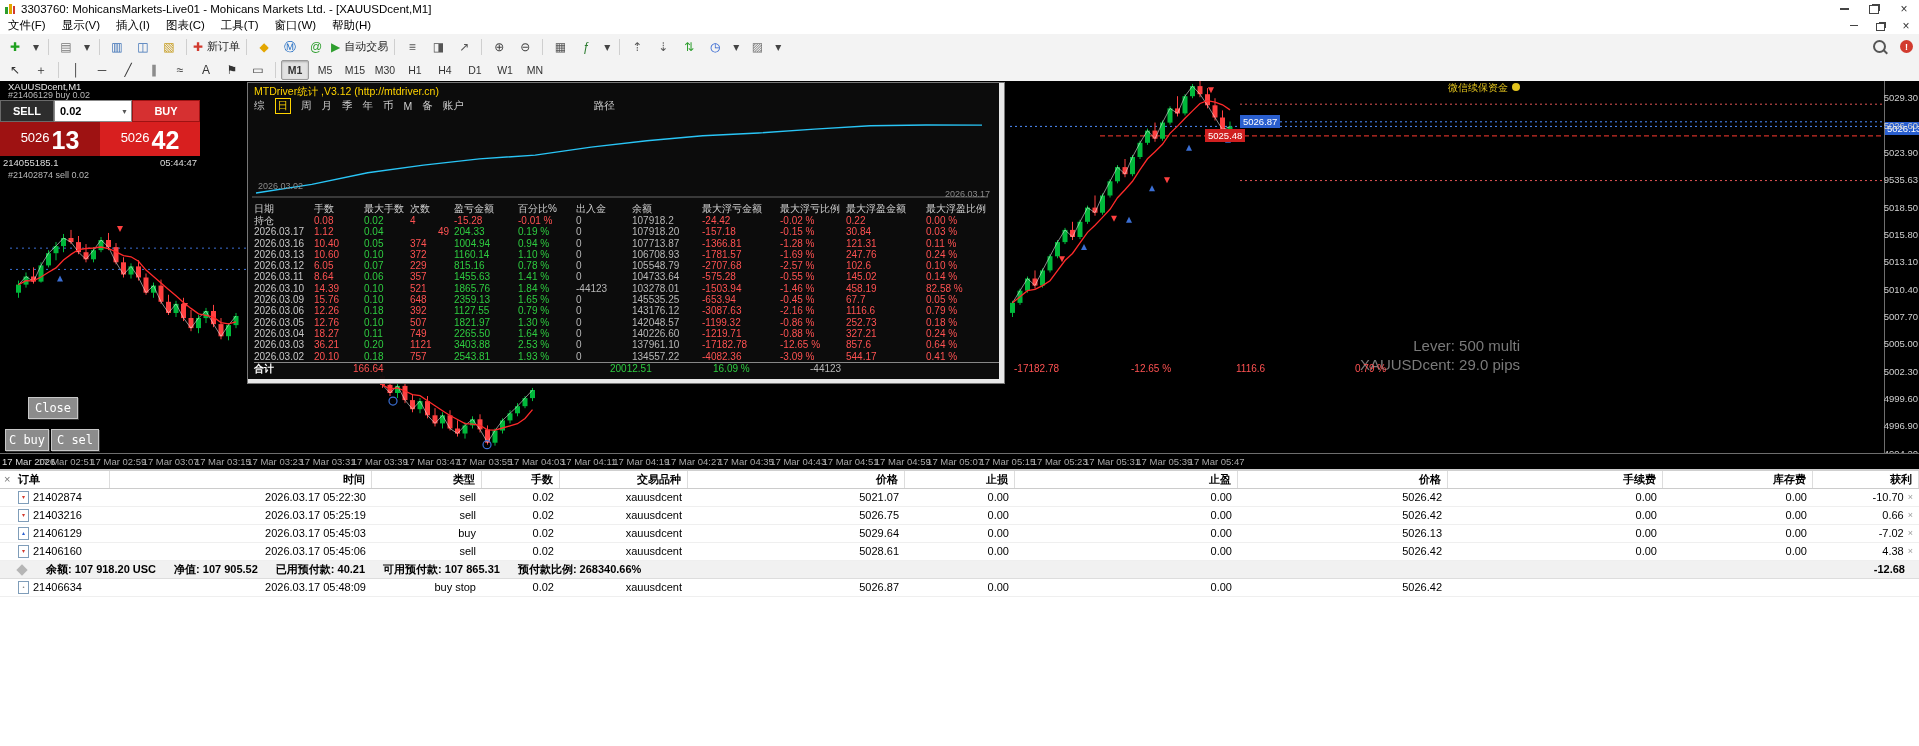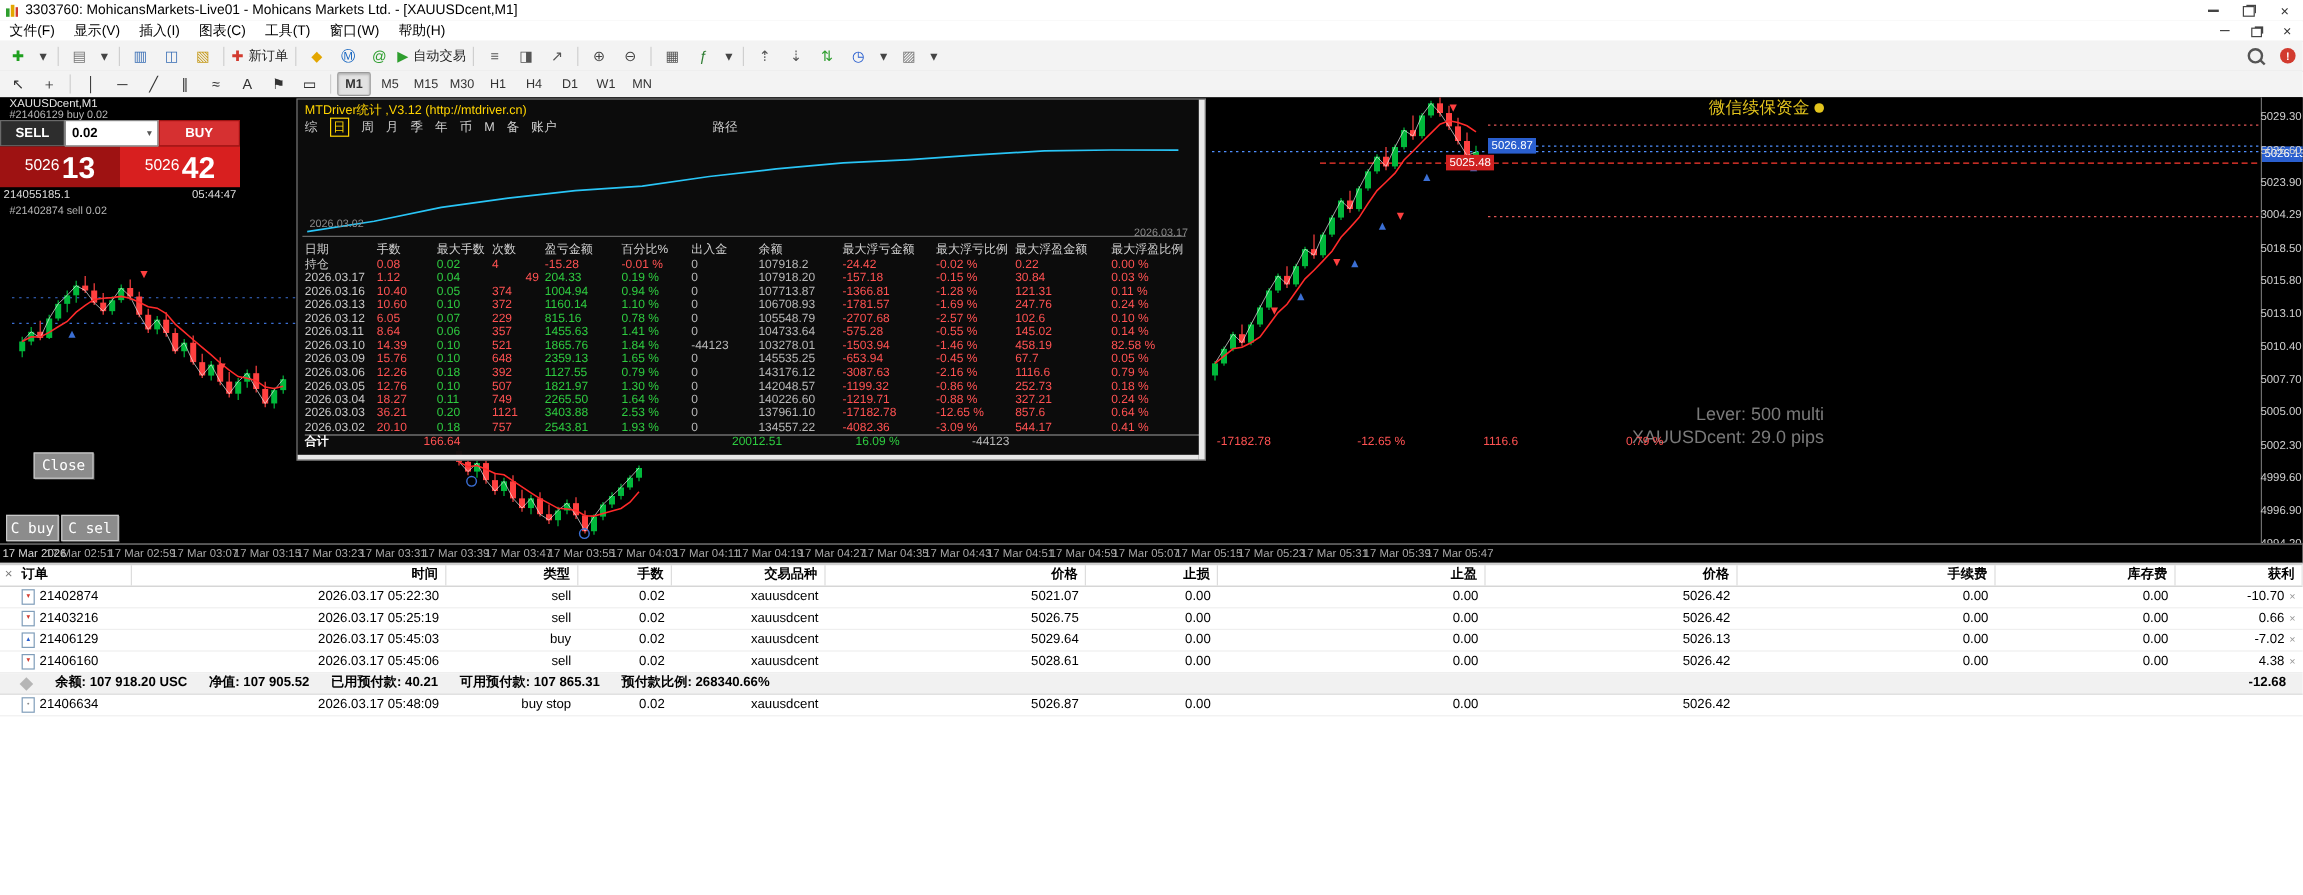--- a/index.html
+++ b/index.html
@@ -56,26 +56,26 @@
   .tp-buy{flex:1;background:#d63031;border:1px solid #9e1212;color:#fff;font-weight:bold;font-size:11px;display:flex;align-items:center;justify-content:center;}
   .tp-prices{display:flex;height:34px;}
   .tp-pbox{width:100px;color:#fff;display:flex;align-items:flex-end;justify-content:center;padding-bottom:3px;}
   .tp-pbox.sellpx{background:#9e1212;}
   .tp-pbox.buypx{background:#d81f1f;}
   .tp-pbox .sm{font-size:13px;position:relative;top:-8px;}
   .tp-pbox .big{font-size:25px;font-weight:bold;line-height:1;margin-left:2px;}
   .tp-meta{display:flex;justify-content:space-between;color:#ddd;font-size:9.5px;padding:1px 3px;}
 
   .gbtn{position:absolute;background:#8c8c8c;border:1px solid #c8c8c8;color:#fff;font-family:"DejaVu Sans Mono",monospace;font-size:12px;display:flex;align-items:center;justify-content:center;box-shadow:1px 1px 0 #333;}
-  #btn-close{left:28px;top:296px;width:48px;height:20px;}
+  #btn-close{left:28px;top:316px;width:48px;height:20px;}
   #btn-cbuy{left:5px;top:348px;width:42px;height:20px;}
   #btn-csel{left:51px;top:348px;width:46px;height:20px;}
 
   .rinfo{position:absolute;right:399px;top:0;text-align:right;}
-  .wechat{color:#e3c41d;font-size:14px;height:15px;font-family:Liberation Mono, monospace;}
+  .wechat{color:#e3c41d;font-size:10px;height:15px;font-family:Liberation Mono, monospace;}
   .wechat::after{content:"";display:inline-block;width:8px;height:8px;border-radius:50%;background:#e3c41d;margin-left:4px;}
   .acct-line{color:#00cc44;font-size:11px;line-height:17px;white-space:nowrap;}
   .lever{position:absolute;right:399px;top:255px;text-align:right;color:#7a7a7a;font-size:15px;line-height:19px;}
 
   
   .taxis{position:absolute;top:453px;left:0;width:1919px;height:16px;background:#000;border-top:1px solid #6e6e6e;overflow:hidden;}
   .ta-label{position:absolute;top:2px;font-size:9.5px;color:#a8a8a8;white-space:nowrap;}
   .ta-label.first{color:#d8d8d8;}
 
   
@@ -537,21 +537,21 @@
     </div>
 
     <div class="price-tag" style="left: 1240px; background: rgb(42, 95, 207); top: 33.8239px;">5026.87</div>
     <div class="price-tag" style="left: 1205px; background: rgb(208, 32, 32); top: 47.9046px;">5025.48</div>
 
     <div class="pscale">
       <div class="cur-tag" style="top: 41.3201px;">5026.13</div>
     <div class="ps-label" style="top: 11.208px;">5029.30</div>
         <div class="ps-label" style="top: 38.559px;">5026.60</div>
         <div class="ps-label" style="top: 65.91px;">5023.90</div>
-        <div class="ps-label" style="top: 93.261px;">3004.29</div>
+        <div class="ps-label" style="top: 93.261px;">9535.63</div>
         <div class="ps-label" style="top: 120.612px;">5018.50</div>
         <div class="ps-label" style="top: 147.963px;">5015.80</div>
         <div class="ps-label" style="top: 175.314px;">5013.10</div>
         <div class="ps-label" style="top: 202.665px;">5010.40</div>
         <div class="ps-label" style="top: 230.016px;">5007.70</div>
         <div class="ps-label" style="top: 257.367px;">5005.00</div>
         <div class="ps-label" style="top: 284.718px;">5002.30</div>
         <div class="ps-label" style="top: 312.069px;">4999.60</div>
         <div class="ps-label" style="top: 339.42px;">4996.90</div>
         <div class="ps-label" style="top: 366.771px;">4994.20</div>

